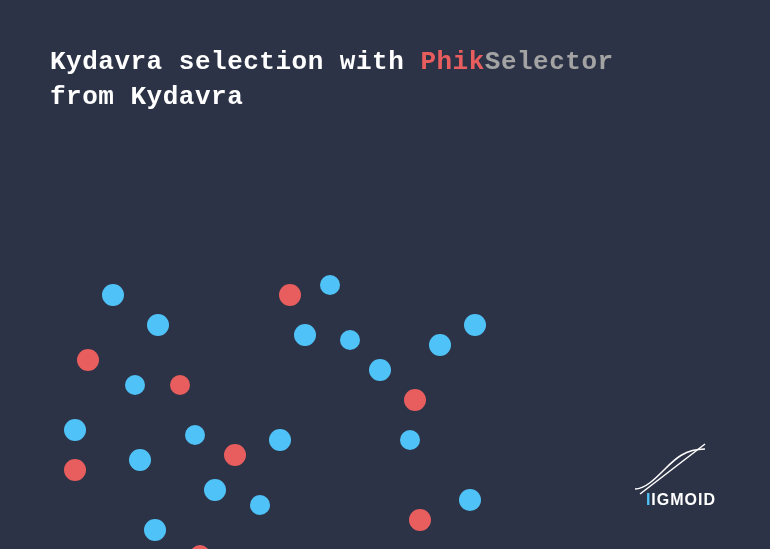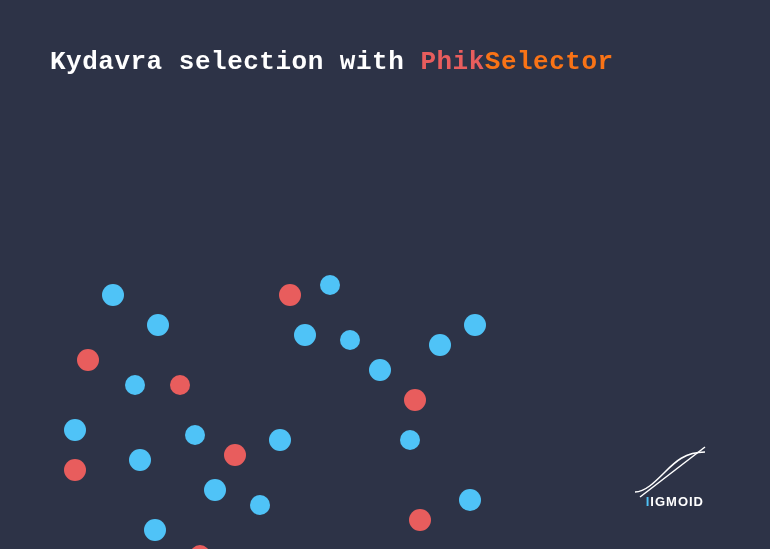--- a/index.html
+++ b/index.html
@@ -21,21 +21,21 @@
       font-size: 26px;
       font-weight: bold;
       color: #ffffff;
       letter-spacing: 0.5px;
     }
     .phik {
       color: #e85d5d;
       text-align: right;
     }
     .selector {
-      color: #f97316;
+      color: #a3a3a3;
     }
     .dots-area {
       position: absolute;
       top: 130px;
       left: 0;
       width: 100%;
       height: 370px;
     }
     .dot {
       position: absolute;
@@ -52,35 +52,36 @@
       display: flex;
       flex-direction: column;
       align-items: flex-end;
     }
     .logo-svg {
       width: 90px;
       height: 60px;
     }
     .logo-text {
       color: #ffffff;
-      font-size: 13px;
+      font-size: 16px;
       font-weight: bold;
       letter-spacing: 1px;
       margin-top: -8px;
-      margin-right: 16px;
+      margin-right: 4px;
       font-family: Arial, sans-serif;
     }
   </style>
 </head>
 <body>
 
 <div class="title-area">
   <div class="title-line1">
     <span>Kydavra selection </span><span>with</span> <span class="phik">Phik</span><span class="selector">Selector</span>
   </div>
+  <div class="title-line2">from Kydavra</div>
 </div>
 
 <div class="dots-area" id="dots-container">
     <div class="dot dot-cyan" style="left: 102px; top: 154px; width: 22px; height: 22px;"></div>
     <div class="dot dot-cyan" style="left: 147px; top: 184px; width: 22px; height: 22px;"></div>
     <div class="dot dot-red" style="left: 77px; top: 219px; width: 22px; height: 22px;"></div>
     <div class="dot dot-cyan" style="left: 125px; top: 245px; width: 20px; height: 20px;"></div>
     <div class="dot dot-red" style="left: 170px; top: 245px; width: 20px; height: 20px;"></div>
     <div class="dot dot-cyan" style="left: 64px; top: 289px; width: 22px; height: 22px;"></div>
     <div class="dot dot-red" style="left: 64px; top: 329px; width: 22px; height: 22px;"></div>

